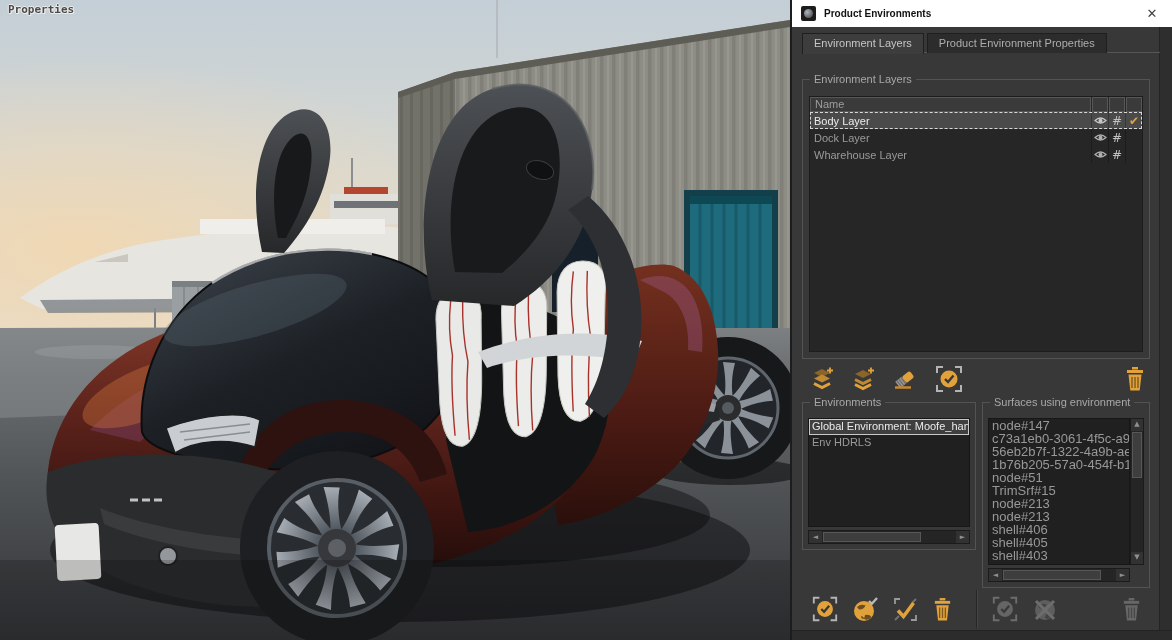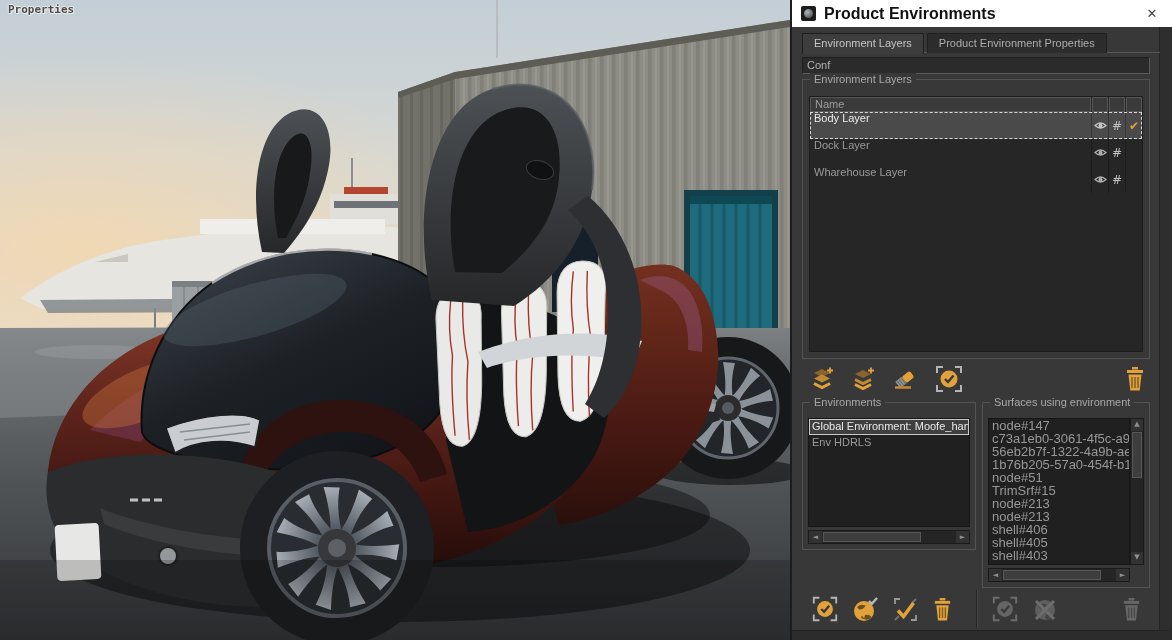--- a/index.html
+++ b/index.html
@@ -15,36 +15,36 @@
   
   .panel{position:absolute;left:790px;top:0;width:382px;height:640px;background:#383838;
          border-left:2px solid #1d1d1d;font-size:11px;color:#b0b0b0;}
   .panel-right-edge{position:absolute;right:0;top:27px;bottom:0;width:13px;background:#2e2e2e;border-left:1px solid #242424;}
   .panel-bottom-edge{position:absolute;left:0;right:0;bottom:0;height:10px;background:#2c2c2c;border-top:1px solid #232323;}
   .titlebar{position:absolute;left:0;top:0;right:0;height:27px;background:#ffffff;display:flex;
             align-items:center;gap:8px;padding:0 9px;}
   .app-icon{width:15px;height:15px;background:#1c1c1c;border-radius:2px;position:relative;flex:0 0 auto;}
   .app-icon i{position:absolute;left:3px;top:3px;width:9px;height:9px;border-radius:50%;
               background:radial-gradient(circle at 35% 35%, #aeb4ba, #5a6066 70%);display:block;}
-  .win-title{flex:1;font-size:16px;font-weight:bold;color:#111;}
+  .win-title{flex:1;font-size:10px;font-weight:bold;color:#111;}
   .close-btn{width:22px;text-align:center;font-family:"DejaVu Sans",sans-serif;font-size:13px;color:#444;cursor:default;}
   .tabs{position:absolute;left:10px;top:33px;width:358px;height:20px;display:flex;gap:3px;border-bottom:1px solid #565656;}
   .tab{height:20px;padding:3px 11px 0 11px;background:#2c2c2c;border:1px solid #1f1f1f;border-bottom:none;color:#adadad;white-space:nowrap;}
   .tab.active{background:#3d3d3d;color:#c6c6c6;height:21px;margin-bottom:-1px;}
   .conf-field{position:absolute;left:10px;top:57px;width:348px;height:17px;background:#2b2b2b;
               border:1px solid #1f1f1f;border-right-color:#5a5a5a;border-bottom-color:#5a5a5a;
               color:#b2b2b2;padding:1px 4px;line-height:13px;}
   .groupbox{position:absolute;border:1px solid #535353;}
   .gb-title{position:absolute;top:-7px;left:7px;background:#383838;padding:0 4px;color:#a8a8a8;white-space:nowrap;}
   #gb-layers{left:10px;top:79px;width:348px;height:280px;}
   .layers-table{position:absolute;left:6px;right:6px;top:16px;bottom:6px;background:#262626;border:1px solid #1d1d1d;overflow:hidden;}
   .lt-header{display:flex;height:15px;gap:1px;background:#262626;}
   .lt-header .h-name{flex:1;background:#3a3a3a;border:1px solid #575757;color:#9d9d9d;padding:0 4px;line-height:12px;}
   .lt-header .h-cell{width:16px;background:#3a3a3a;border:1px solid #575757;}
-  .lrow{display:flex;height:27px;color:#9a9a9a;}
+  .lrow{display:flex;height:17px;align-items:center;color:#9a9a9a;}
   .lrow .r-name{flex:1;padding:0 4px;white-space:nowrap;overflow:hidden;}
   .lrow .r-cell{width:17px;height:100%;display:flex;align-items:center;justify-content:center;border-left:1px solid rgba(0,0,0,0.25);}
   .lrow.selected{background:#4a4a4a;outline:1px dashed #d9d9d9;outline-offset:-1px;color:#ececec;}
   .hash-glyph{font-size:12px;color:#c2c2c2;font-family:"DejaVu Sans",sans-serif;}
   .check-glyph{font-size:12px;font-weight:bold;color:#E2A23B;font-family:"DejaVu Sans",sans-serif;}
   .toolbar{position:absolute;display:flex;align-items:center;}
   #tb-layers{left:10px;top:361px;width:348px;height:36px;gap:15px;padding-left:7px;}
   .tb-spacer{flex:1;}
   .icon-btn{flex:0 0 auto;display:flex;align-items:center;justify-content:center;}
   #gb-env{left:10px;top:402px;width:174px;height:148px;}
@@ -309,21 +309,20 @@
         </span>
       <span class="win-title">Product Environments</span>
       <span class="close-btn">✕</span>
     </div>
 
     <div class="tabs">
       <div class="tab active">Environment Layers</div>
       <div class="tab">Product Environment Properties</div>
     </div>
 
-    <div class="conf-field">Conf</div>
 
     <div class="groupbox" id="gb-layers">
       <span class="gb-title">Environment Layers</span>
       <div class="layers-table">
         <div class="lt-header">
           <div class="h-name">Name</div>
           <div class="h-cell"></div>
           <div class="h-cell"></div>
           <div class="h-cell"></div>
         </div>

